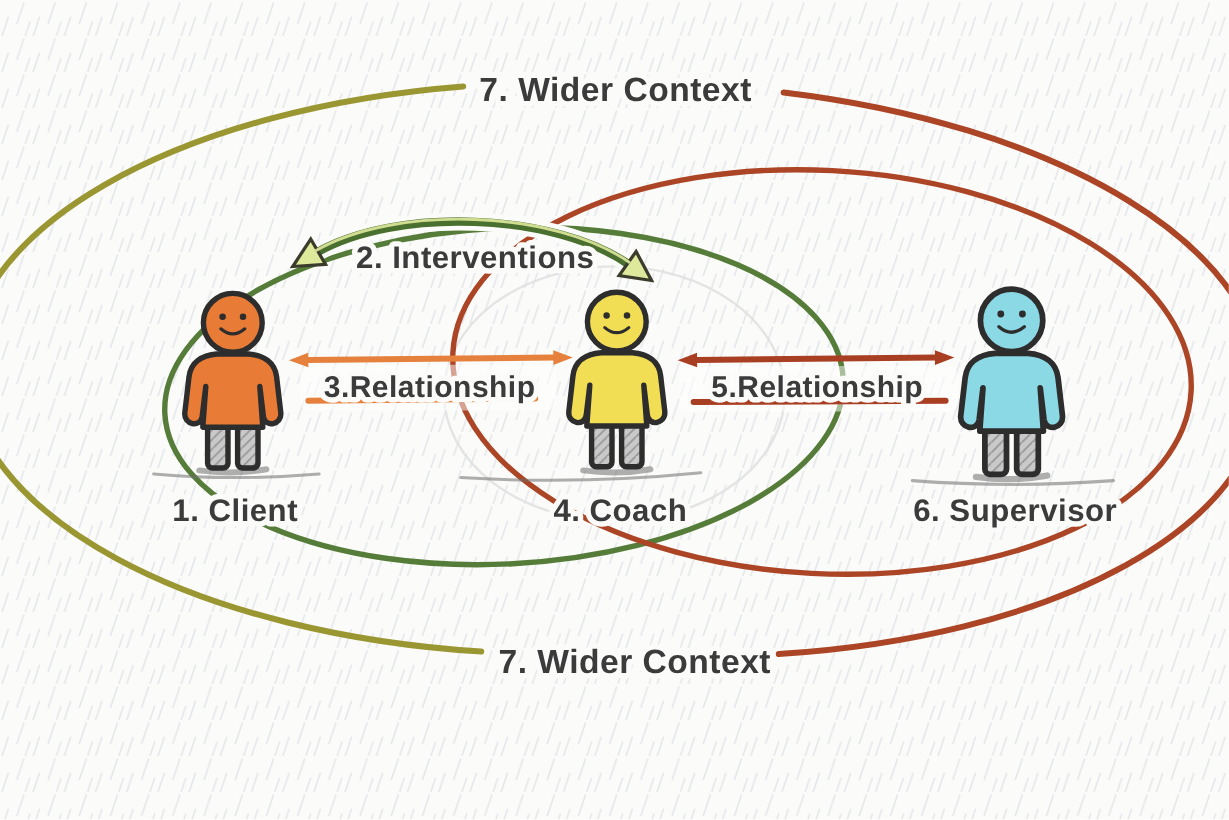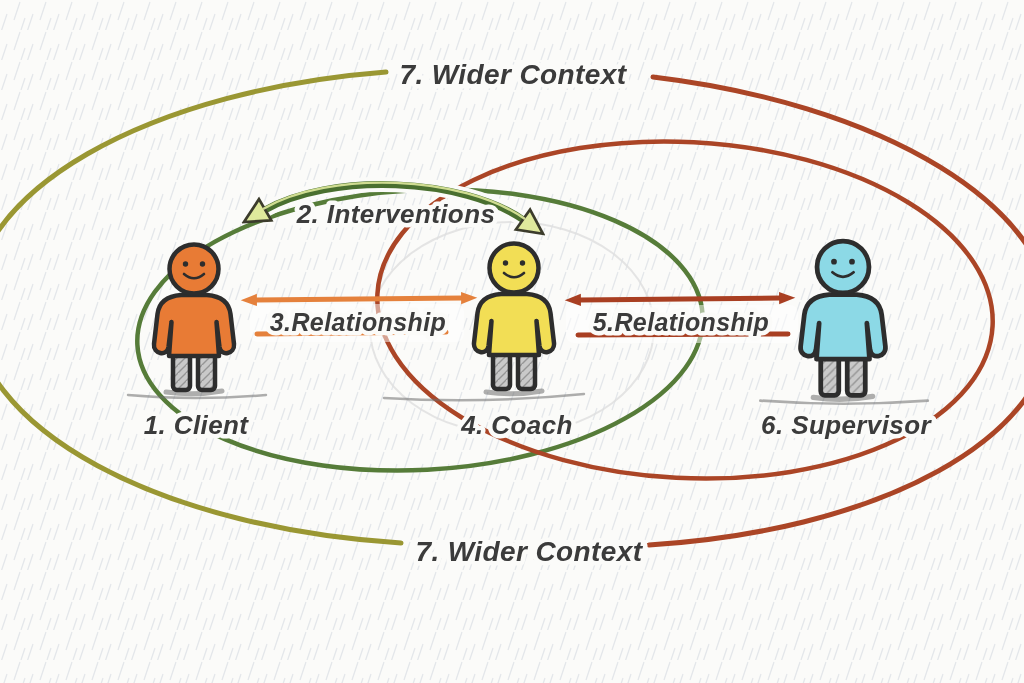--- a/index.html
+++ b/index.html
@@ -1,17 +1,17 @@
 <!DOCTYPE html>
 <html style="--background: #fbfbf9; --hatch: #e2e5e9; --text: #3b3b3b; --outline: #2d2d2d; --client_fill: #e87b35; --coach_fill: #f2de55; --supervisor_fill: #8cd9e6; --legs_fill: #c9c9c9; --green_ellipse: #567c39; --olive_ellipse: #9a9733; --red_ellipse: #ab4526; --orange_arrow: #e5813c; --red_arrow: #a93f22; --intervention_arrow_dark: #4a7030; --intervention_arrow_light: #dfe99c;"><head>
 <meta charset="utf-8">
 <style>
   html,body{margin:0;padding:0;background:#ffffff;}
   .stage{position:relative;width:1024px;height:683px;overflow:hidden;
-         font-family:"Liberation Sans","DejaVu Sans",sans-serif;font-style:italic;}
+         font-family:"Liberation Sans","DejaVu Sans",sans-serif;}
   svg{display:block;width:1024px;height:683px;}
 
   .bg-rect{fill:var(--background,#fbfbf9);}
   .hatch-rect{fill:url(#paperHatch);}
 
   .arc-olive{stroke:var(--olive_ellipse,#9a9733);stroke-width:5;fill:none;stroke-linecap:round;}
   .arc-red-outer{stroke:var(--red_ellipse,#ab4526);stroke-width:5;fill:none;stroke-linecap:round;}
   .ellipse-green{stroke:var(--green_ellipse,#567c39);stroke-width:4.5;fill:none;}
   .ellipse-red{stroke:var(--red_ellipse,#ab4526);stroke-width:4.5;fill:none;}
   .sketch-guide{stroke:#dedede;stroke-width:2;fill:none;opacity:.8;}

